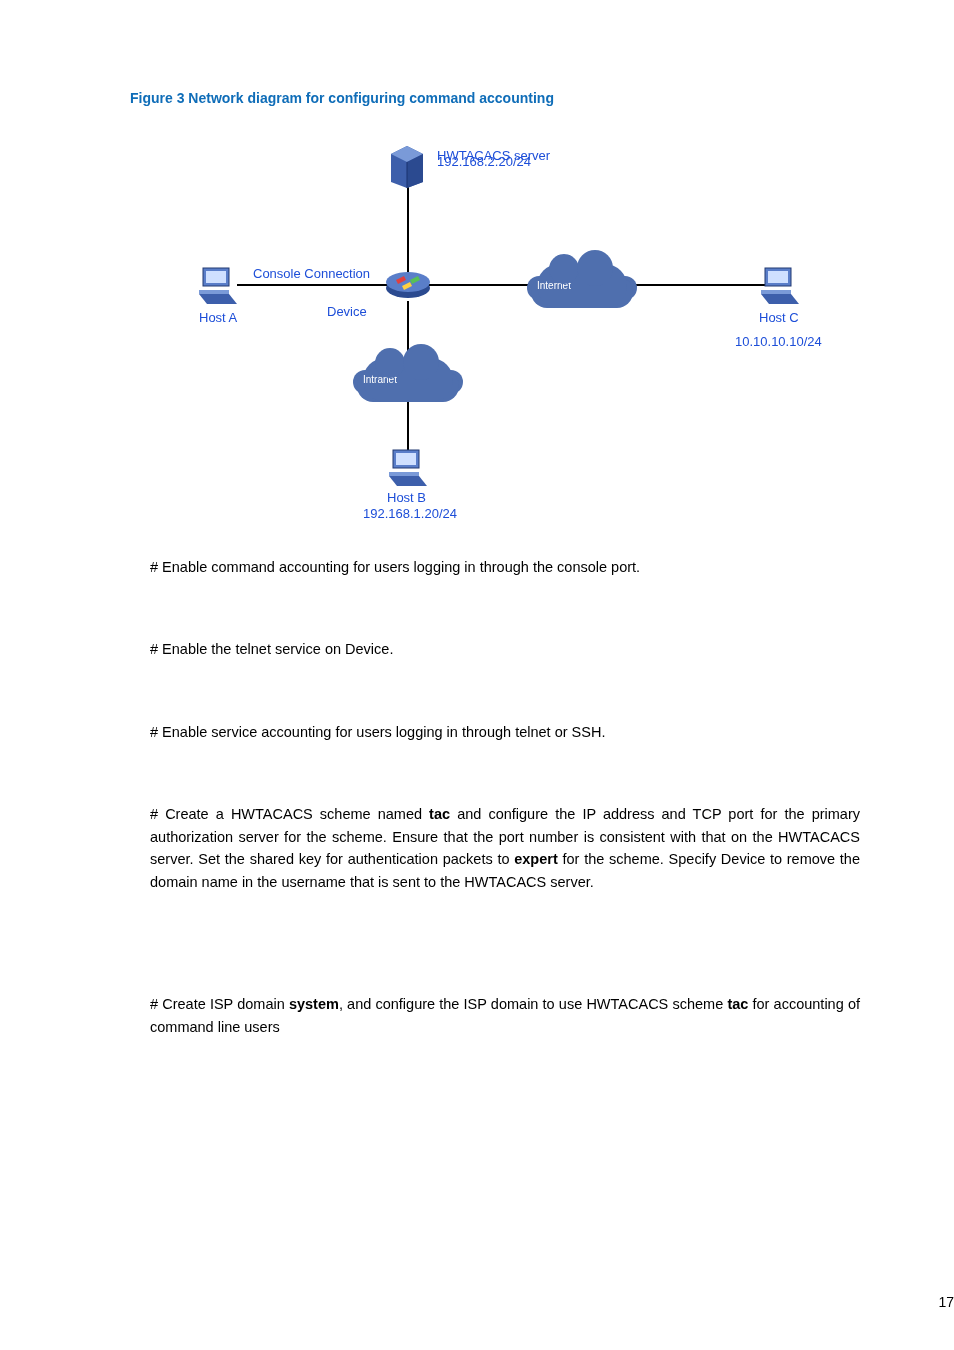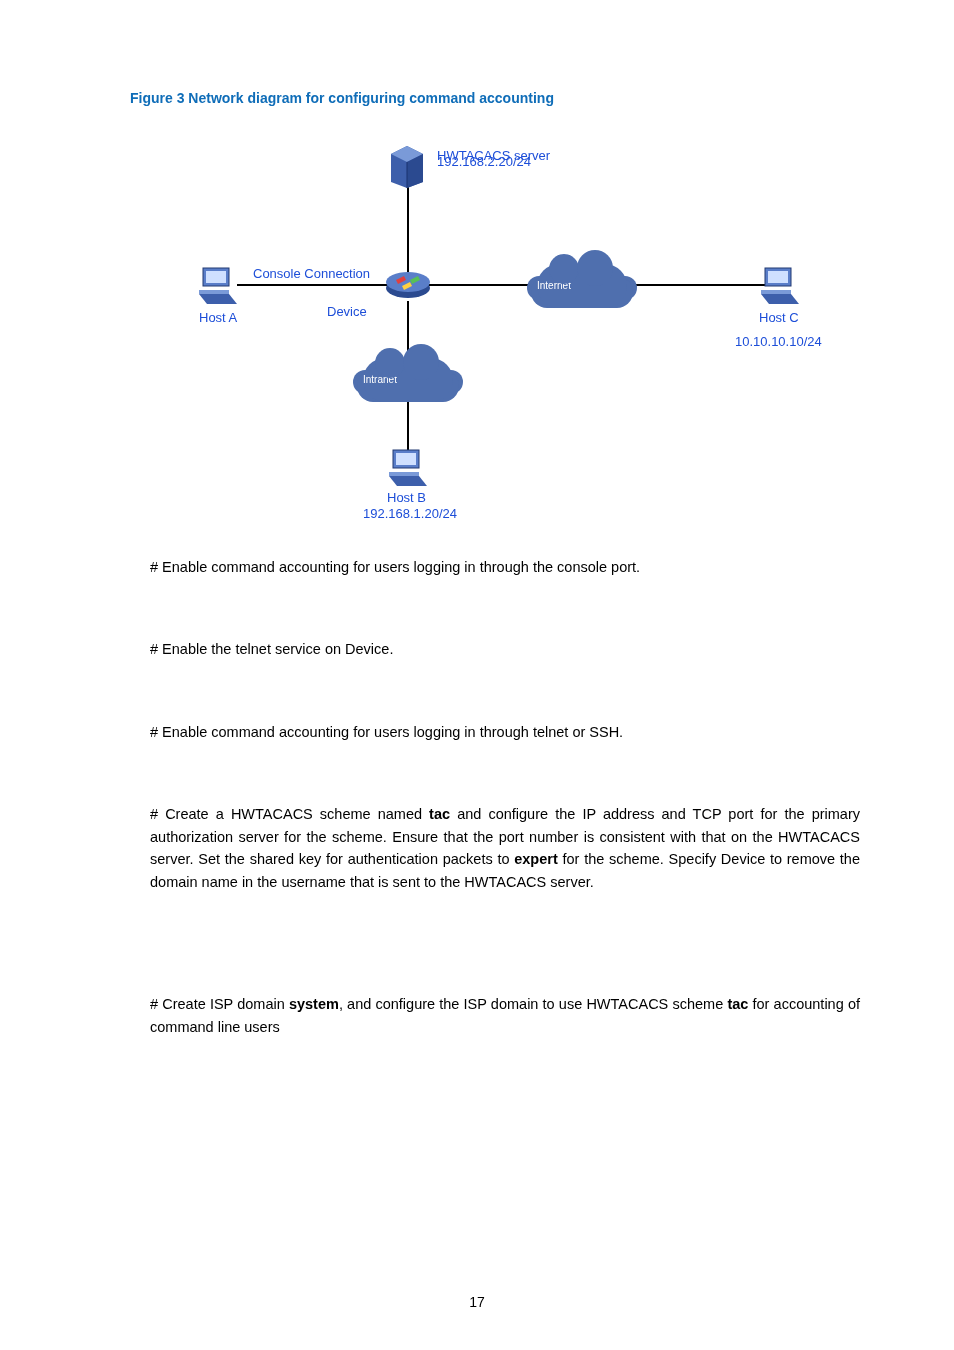--- a/index.html
+++ b/index.html
@@ -75,21 +75,21 @@
     line-height: 1.55;
     text-align: justify;
     margin-bottom: 60px;
   }
   .para.tight { margin-bottom: 44px; }
   .para b { font-weight: bold; }
   .pagenum {
     position: absolute;
     bottom: 40px;
     left: 0; right: 0;
-    text-align: center;
+    text-align: right;
     font-size: 14px;
   }
 
   
 </style>
 </head>
 <body>
 
 <div class="page">
 
@@ -182,21 +182,21 @@
     </div>
     <div class="dlabel" style="left:260px; top:364px;">Host B</div>
     <div class="dlabel" style="left:236px; top:380px;">192.168.1.20/24</div>
 
   </div>
 
 
   <div class="body-block">
     <div class="para"># Enable command accounting for users logging in through the console port.</div>
     <div class="para"># Enable the telnet service on Device.</div>
-    <div class="para"># Enable command accounting for users logging in through telnet or SSH.</div>
+    <div class="para"># Enable service accounting for users logging in through telnet or SSH.</div>
 
     <div class="para" style="margin-bottom:100px;">
       <span># Create a HWTACACS scheme named </span><b>tac</b><span> and configure the IP address and TCP port for the primary authorization server for the scheme. Ensure that the port number is consistent with that on the HWTACACS server. Set the shared key for authentication packets to </span><b>expert</b><span> for the scheme. Specify Device to remove the domain name in the username that is sent to the HWTACACS server.</span>
     </div>
 
     <div class="para tight">
       <span># Create ISP domain </span><b>system</b><span>, and configure the ISP domain to use HWTACACS scheme </span><b>tac</b><span> for accounting of command line users</span>
     </div>
   </div>
 

